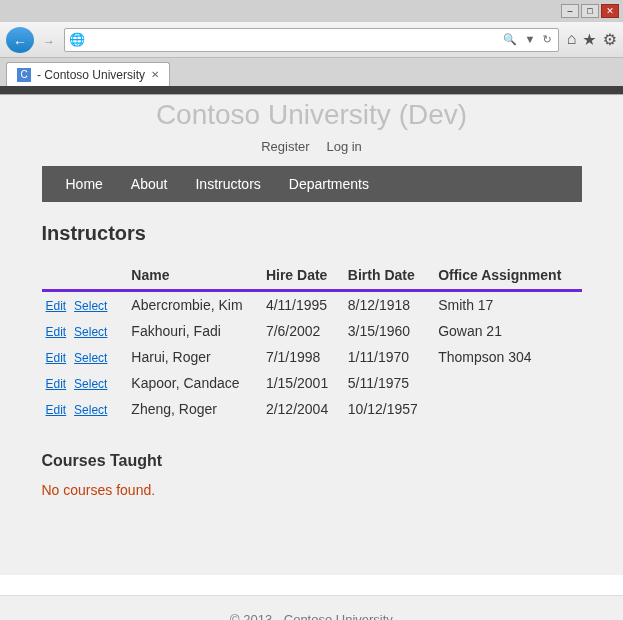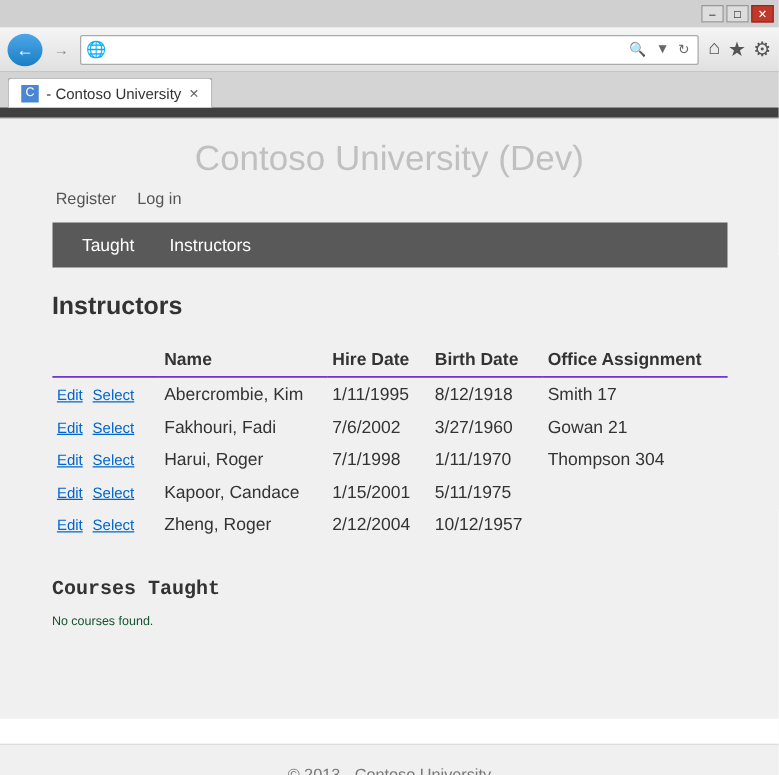--- a/index.html
+++ b/index.html
@@ -25,42 +25,42 @@
     .tab-bar { display: flex; align-items: flex-end; padding: 0 6px; background: #d4d4d4; height: 28px; gap: 2px; }
     .tab { background: #f0f0f0; border: 1px solid #aaa; border-bottom: none; border-radius: 3px 3px 0 0; padding: 4px 10px; font-size: 12px; color: #333; display: flex; align-items: center; gap: 6px; cursor: pointer; height: 24px; }
     .tab.active { background: white; }
     .tab-close { font-size: 10px; color: #666; cursor: pointer; }
     .tab-favicon { width: 14px; height: 14px; background: #4a86d4; display: inline-block; font-size: 10px; color: white; text-align: center; line-height: 14px; }
 
     .toolbar-bar { background: #404040; height: 8px; }
 
     
     .page-content { background: #f0f0f0; min-height: 480px; padding: 0; }
-    .page-inner { max-width: 580px; margin: 0 auto; padding: 16px 20px; }
+    .page-inner { max-width: 580px; margin: 0 auto; padding: 4px 20px; }
 
     .site-title { text-align: center; font-size: 28px; font-weight: 300; color: #c0c0c0; margin-bottom: 8px; }
-    .site-nav-links { font-size: 13px; color: #555; margin-bottom: 12px; }
+    .site-nav-links { text-align: center; font-size: 13px; color: #555; margin-bottom: 12px; }
     .site-nav-links a { color: #555; text-decoration: none; margin: 0 3px; }
 
     .main-nav { background: #595959; padding: 0 10px; margin-bottom: 20px; }
     .main-nav ul { list-style: none; display: flex; }
     .main-nav ul li a { display: block; padding: 10px 14px; color: white; text-decoration: none; font-size: 14px; }
 
     .page-heading { font-size: 20px; font-weight: bold; color: #333; margin-bottom: 16px; }
 
     .instructor-table { width: 100%; border-collapse: collapse; margin-bottom: 30px; }
-    .instructor-table th { text-align: left; padding: 6px 10px 6px 4px; font-weight: bold; color: #333; border-bottom: 1px solid #6d28d9; }
+    .instructor-table th { text-align: left; padding: 6px 10px 6px 4px; font-weight: bold; color: #333; border-bottom: 3px solid #6d28d9; }
     .instructor-table td { padding: 5px 10px 5px 4px; color: #333; vertical-align: top; }
 
     .link-btn { color: #0066cc; text-decoration: underline; cursor: pointer; background: none; border: none; font-size: 12px; padding: 0; margin-right: 4px; }
 
     .actions-col { white-space: nowrap; }
 
-    .sub-heading { font-size: 16px; font-weight: bold; color: #333; margin-bottom: 12px; font-family: Liberation Mono, monospace; }
-    .no-results { color: #14532d; font-size: 10px; }
+    .sub-heading { font-size: 16px; font-weight: bold; color: #333; margin-bottom: 12px; }
+    .no-results { color: #c2410c; font-size: 14px; }
 
     .footer { background: #f0f0f0; text-align: center; padding: 16px; font-size: 13px; color: #777; border-top: 1px solid #ddd; margin-top: 20px; }
   </style>
 </head>
 <body>
 
 <div class="browser-chrome">
 
   <div class="title-bar">
     <div class="title-bar-buttons">
@@ -107,24 +107,30 @@
 
     <div class="site-nav-links">
       <a>Register</a>
       &nbsp;
       <a>Log in</a>
     </div>
 
     <div class="main-nav">
       <ul>
         <li>
-            <a>Taught</a>
+            <a>Home</a>
+          </li>
+        <li>
+            <a>About</a>
           </li>
         <li>
             <a>Instructors</a>
+          </li>
+        <li>
+            <a>Departments</a>
           </li>
       </ul>
     </div>
 
     <div class="page-heading">Instructors</div>
 
     <table class="instructor-table">
       <thead>
         <tr>
           <th></th>
@@ -134,32 +140,32 @@
           <th>Office Assignment</th>
         </tr>
       </thead>
       <tbody id="table-body">
       <tr>
       <td class="actions-col">
         <button class="link-btn">Edit</button>
         <button class="link-btn">Select</button>
       </td>
       <td>Abercrombie, Kim</td>
-      <td>1/11/1995</td>
+      <td>4/11/1995</td>
       <td>8/12/1918</td>
       <td>Smith 17</td>
     </tr>
           <tr>
       <td class="actions-col">
         <button class="link-btn">Edit</button>
         <button class="link-btn">Select</button>
       </td>
       <td>Fakhouri, Fadi</td>
       <td>7/6/2002</td>
-      <td>3/27/1960</td>
+      <td>3/15/1960</td>
       <td>Gowan 21</td>
     </tr>
           <tr>
       <td class="actions-col">
         <button class="link-btn">Edit</button>
         <button class="link-btn">Select</button>
       </td>
       <td>Harui, Roger</td>
       <td>7/1/1998</td>
       <td>1/11/1970</td>

